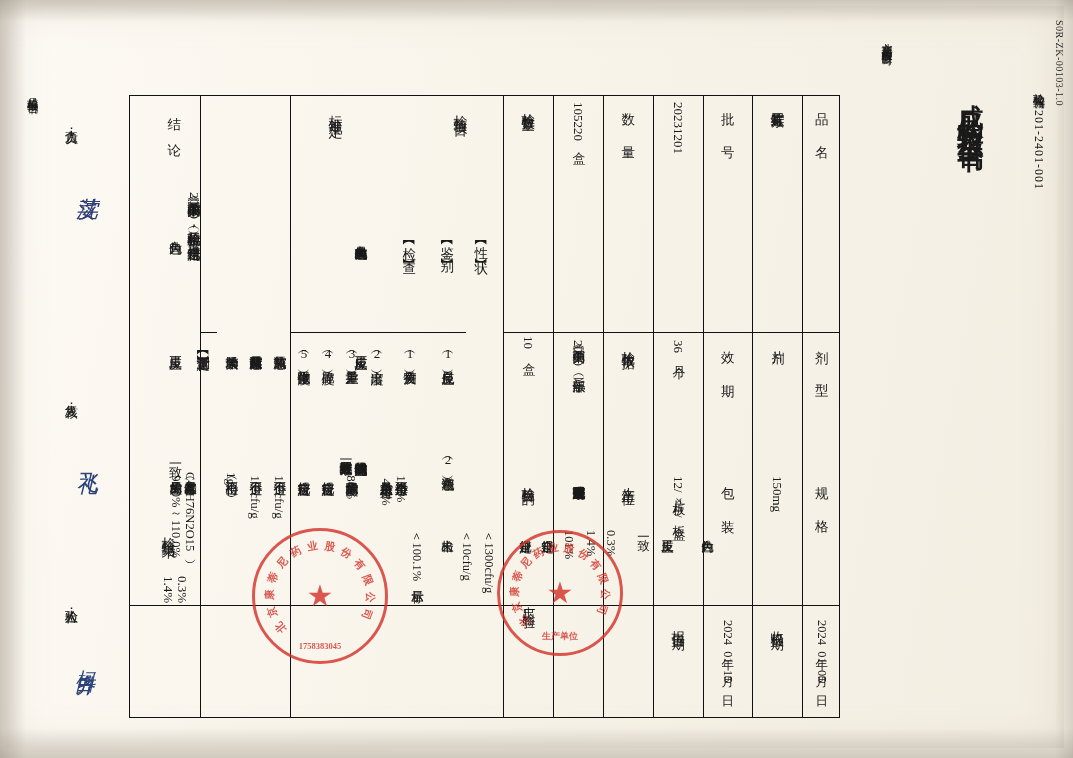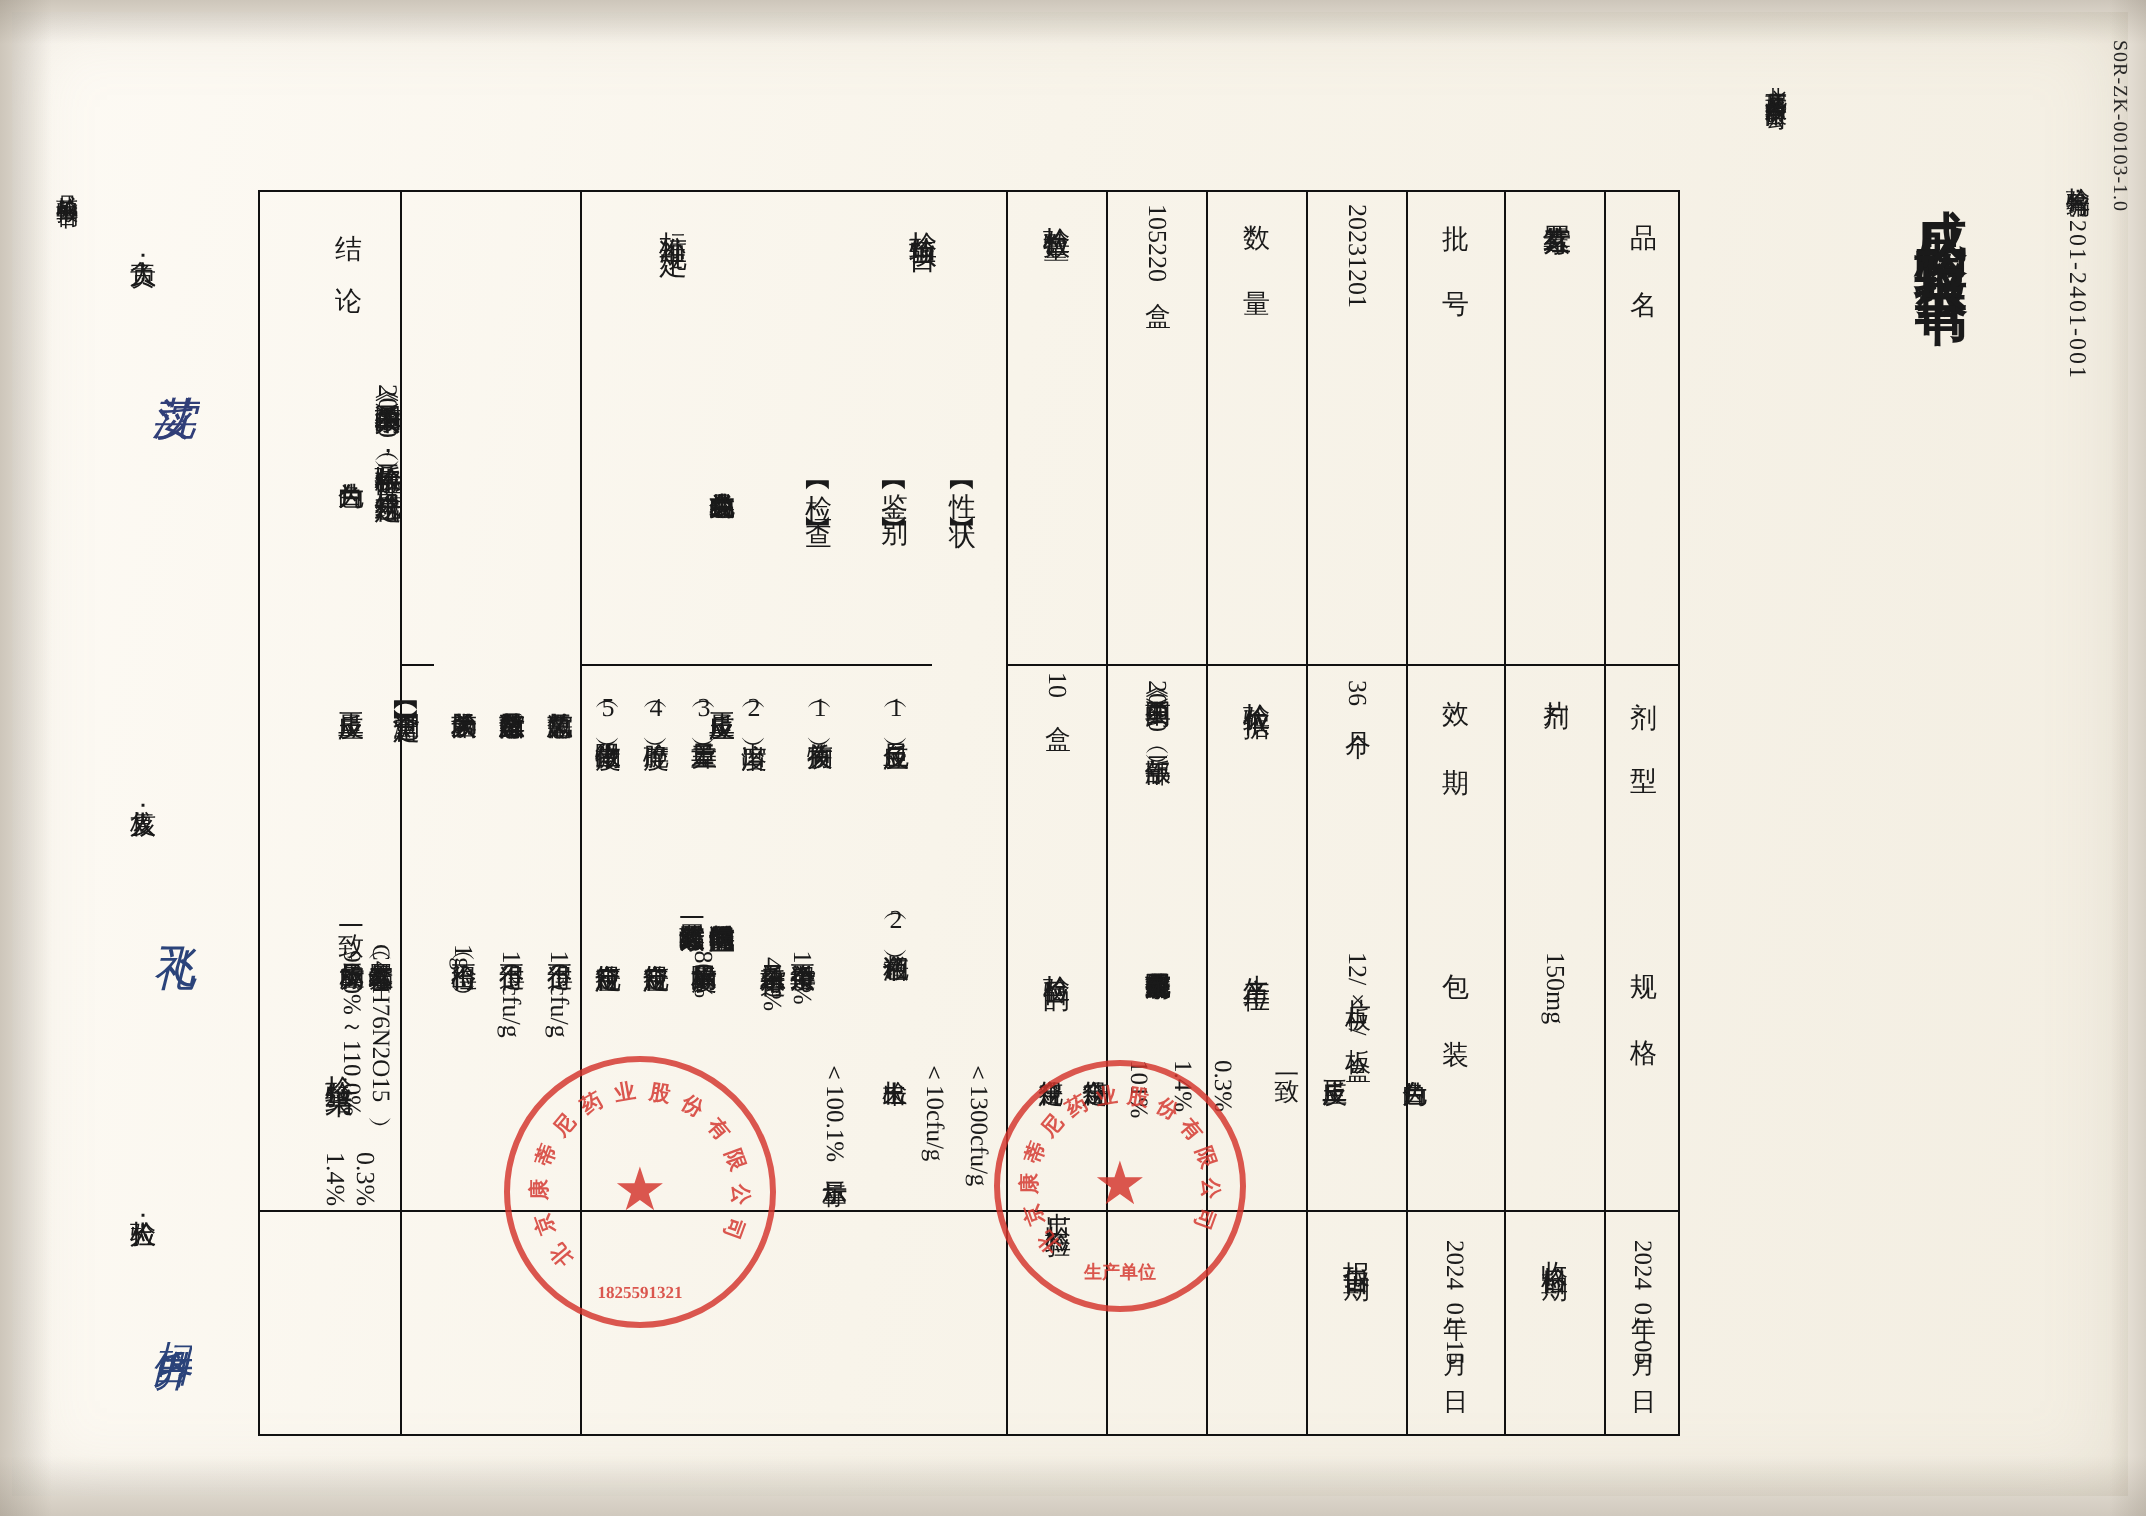--- a/index.html
+++ b/index.html
@@ -470,20 +470,20 @@
       <span style="transform:rotate(-50deg) translate(-4px,-57px);">尼</span>
       <span style="transform:rotate(-30deg) translate(-4px,-57px);">药</span>
       <span style="transform:rotate(-10deg) translate(-4px,-57px);">业</span>
       <span style="transform:rotate(10deg) translate(-4px,-57px);">股</span>
       <span style="transform:rotate(30deg) translate(-4px,-57px);">份</span>
       <span style="transform:rotate(50deg) translate(-4px,-57px);">有</span>
       <span style="transform:rotate(70deg) translate(-4px,-57px);">限</span>
       <span style="transform:rotate(90deg) translate(-4px,-57px);">公</span>
       <span style="transform:rotate(110deg) translate(-4px,-57px);">司</span>
     </div>
-    <div class="stamp-bottom" style="font-size:8.5px;">1825591321</div>
+    <div class="stamp-bottom" style="font-size:8.5px;">1758383045</div>
   </div>
 
   <div class="scan-shadow-top"></div>
   <div class="scan-shadow-left"></div>
   <div class="scan-shadow-bottom"></div>
   <div class="scan-shadow-right"></div>
 </div>
 
 </body></html>

